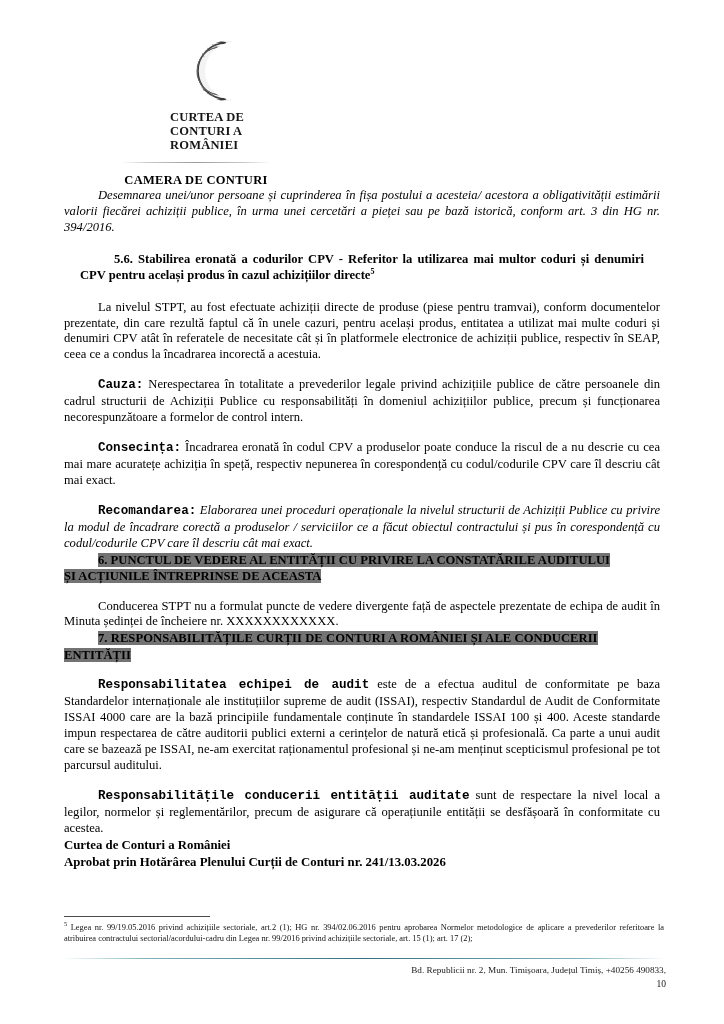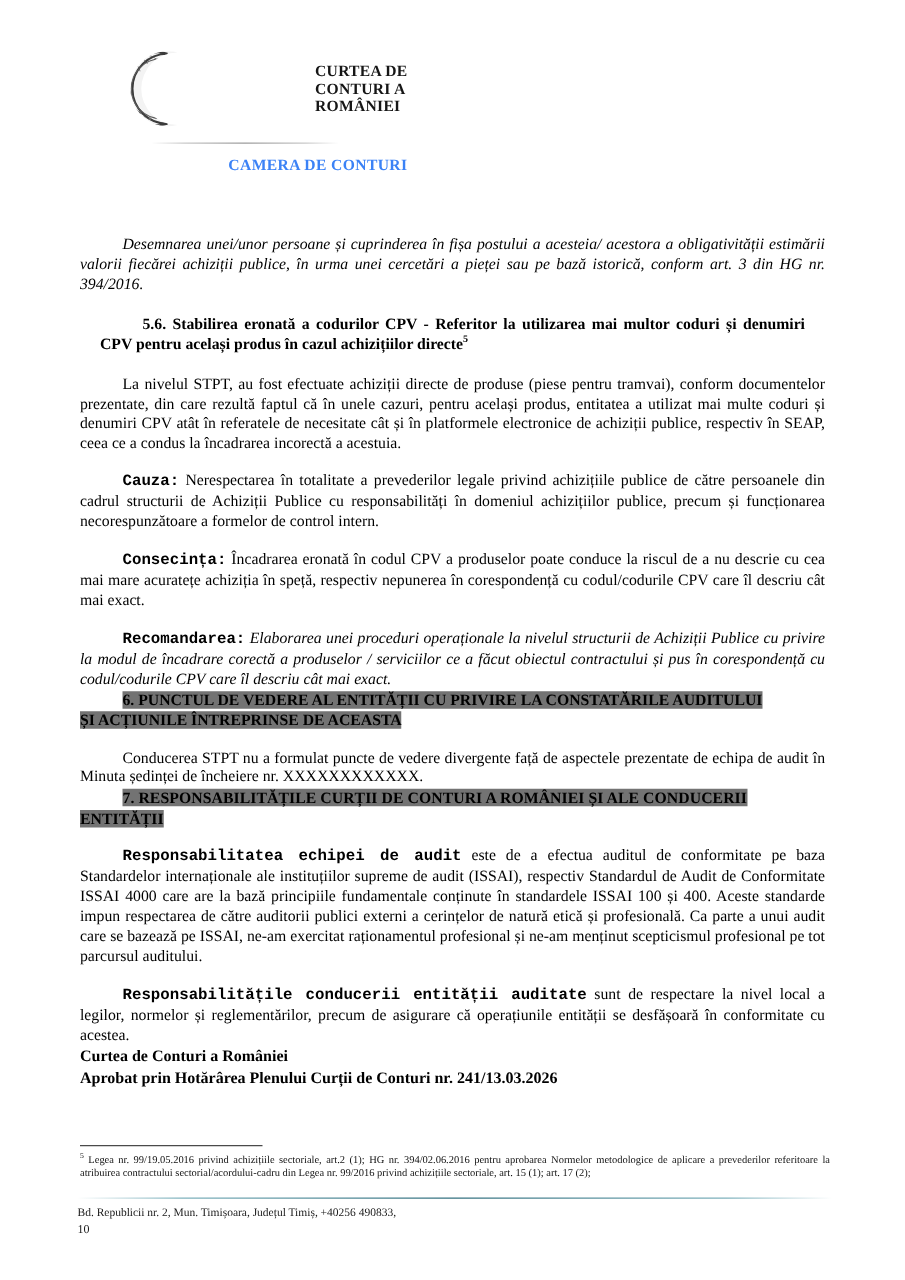--- a/index.html
+++ b/index.html
@@ -25,23 +25,24 @@
   
   .letterhead {
     position: absolute;
     left: 66px;
     top: 38px;
     width: 260px;
   }
   .logo-row {
     display: flex;
     align-items: center;
-    justify-content: space-between;
+    justify-content: flex-start;
     gap: 6px;
     padding-left: 22px;
+    flex-direction: column;
   }
   .logo-mark {
     width: 54px;
     height: 66px;
     flex: 0 0 auto;
     position: relative;
   }
   .logo-mark svg { display: block; }
   .logo-text {
     font-family: "Liberation Serif", "DejaVu Serif", serif;
@@ -53,26 +54,26 @@
     white-space: nowrap;
   }
   .letterhead-rule {
     margin: 10px auto 0 auto;
     width: 150px;
     height: 1px;
     background: linear-gradient(to right, #ffffff 0%, #c9c9c9 18%, #9b9b9b 50%, #c9c9c9 82%, #ffffff 100%);
   }
   .camera-title {
     margin-top: 9px;
-    text-align: right;
+    text-align: center;
     font-weight: bold;
     font-size: 12.5px;
     line-height: 1.28;
     letter-spacing: 0.3px;
-    color: #3b82f6;
+    color: #000000;
   }
 
   
   .content {
     position: absolute;
     left: 64px;
     top: 188px;
     width: 596px;
   }
   p {
@@ -151,21 +152,21 @@
   .footnote-text sup {
     font-size: 6.2px;
   }
 
   
   .page-footer {
     position: absolute;
     left: 62px;
     top: 958px;
     width: 604px;
-    text-align: left;
+    text-align: right;
   }
   .footer-rule {
     width: 100%;
     height: 1.4px;
     background: linear-gradient(to right, #ffffff 0%, #7fb2bd 14%, #33707f 50%, #7fb2bd 86%, #ffffff 100%);
     margin-bottom: 5px;
   }
   .footer-line {
     font-size: 9.2px;
     line-height: 1.42;

